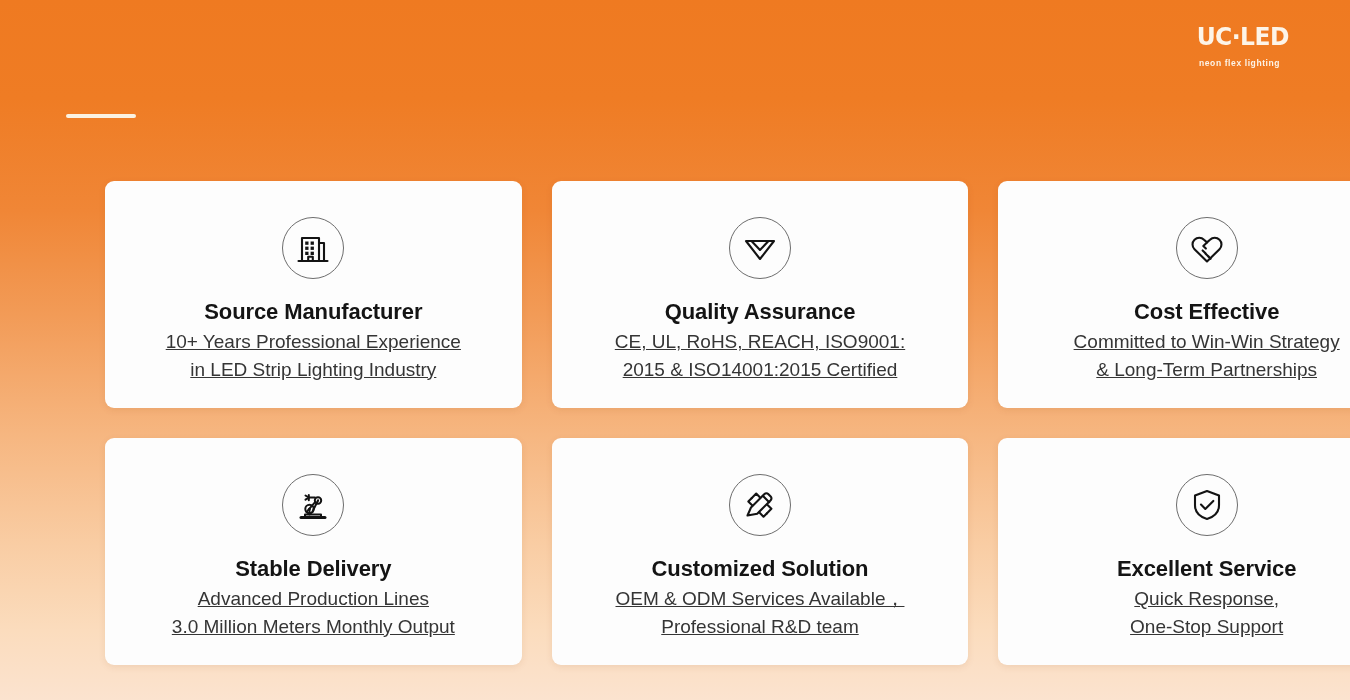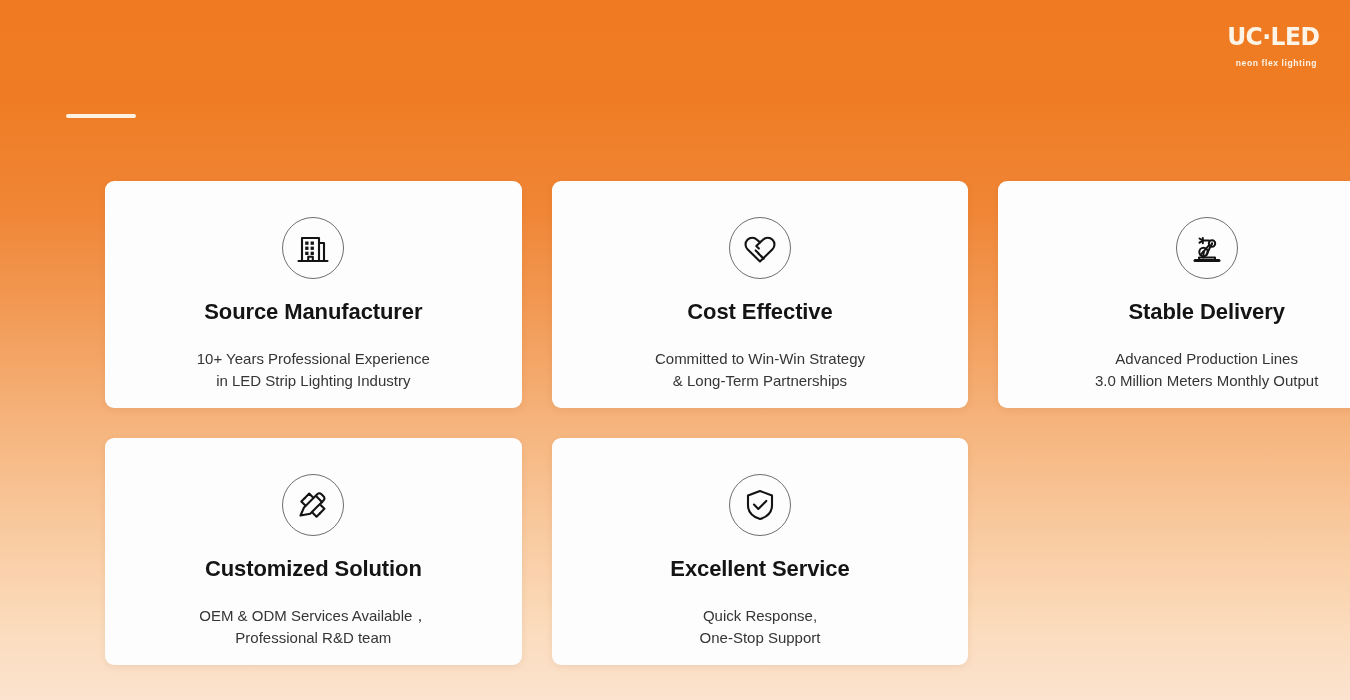--- a/index.html
+++ b/index.html
@@ -52,21 +52,21 @@
     border-radius: 2px;
     background: #fbf2e2;
   }
 
   
   .logo {
     position: absolute;
     top: 24px;
     right: 33px;
     width: 118px;
-    text-align: right;
+    text-align: left;
     user-select: none;
   }
   .logo-mark {
     font-size: 25px;
     font-weight: bold;
     letter-spacing: -0.5px;
     color: #fdf4e8;
     line-height: 1;
     font-family: "DejaVu Sans", sans-serif;
     font-stretch: condensed;
@@ -122,27 +122,28 @@
     margin-top: 20px;
     font-size: 22px;
     font-weight: bold;
     color: #141414;
     line-height: 1.15;
     text-align: center;
     letter-spacing: -0.1px;
   }
 
   .card-desc {
-    margin-top: 24px;
-    font-size: 15px;
+    margin-top: 4px;
+    font-size: 19px;
     color: #353535;
     line-height: 1.45;
     text-align: center;
     white-space: pre-line;
     padding: 0 14px;
+    text-decoration: underline;
   }
 </style>
 </head>
 <body>
 
 <div class="header">
 
   <div class="title-underline"></div>
 
   <div class="logo">
@@ -168,20 +169,31 @@
           <rect x="15.6" y="21.7" width="3.3" height="3.3"></rect>
         </g>
         <path d="M13.2 31 v-4.2 h4.6 V31"></path>
       </svg>
     </div>
     <div class="card-title">Source Manufacturer</div>
     <div class="card-desc">10+ Years Professional Experience
 in LED Strip Lighting Industry</div>
   </div>
 
+  <div class="card">
+    <div class="icon-circle">
+      <svg width="36" height="34" viewBox="0 0 36 34" fill="none" stroke="#131313" stroke-width="2.1" stroke-linejoin="round" stroke-linecap="round">
+        <path d="M4 10 h28 L18 28 Z"></path>
+        <path d="M9.5 10 l8.5 9 8.5 -9"></path>
+      </svg>
+    </div>
+    <div class="card-title">Quality Assurance</div>
+    <div class="card-desc">CE, UL, RoHS, REACH, ISO9001:
+2015 &amp; ISO14001:2015 Certified</div>
+  </div>
 
   <div class="card">
     <div class="icon-circle">
       <svg width="38" height="34" viewBox="0 0 38 34" fill="none" stroke="#131313" stroke-width="2.1" stroke-linejoin="round" stroke-linecap="round">
         <path d="M19 30.5 L6.5 18.2 a6.7 6.7 0 0 1 9.5 -9.5 L19 11.4 l3 -2.7 a6.7 6.7 0 0 1 9.5 9.5 Z"></path>
         <path d="M19 11.4 l-3.7 3.6 2.6 2.6"></path>
         <path d="M14.6 19.4 l2.9 2.9"></path>
         <path d="M17.6 22.7 l2.9 2.9"></path>
         <path d="M20.4 25.6 l2.2 2.2"></path>
       </svg>

